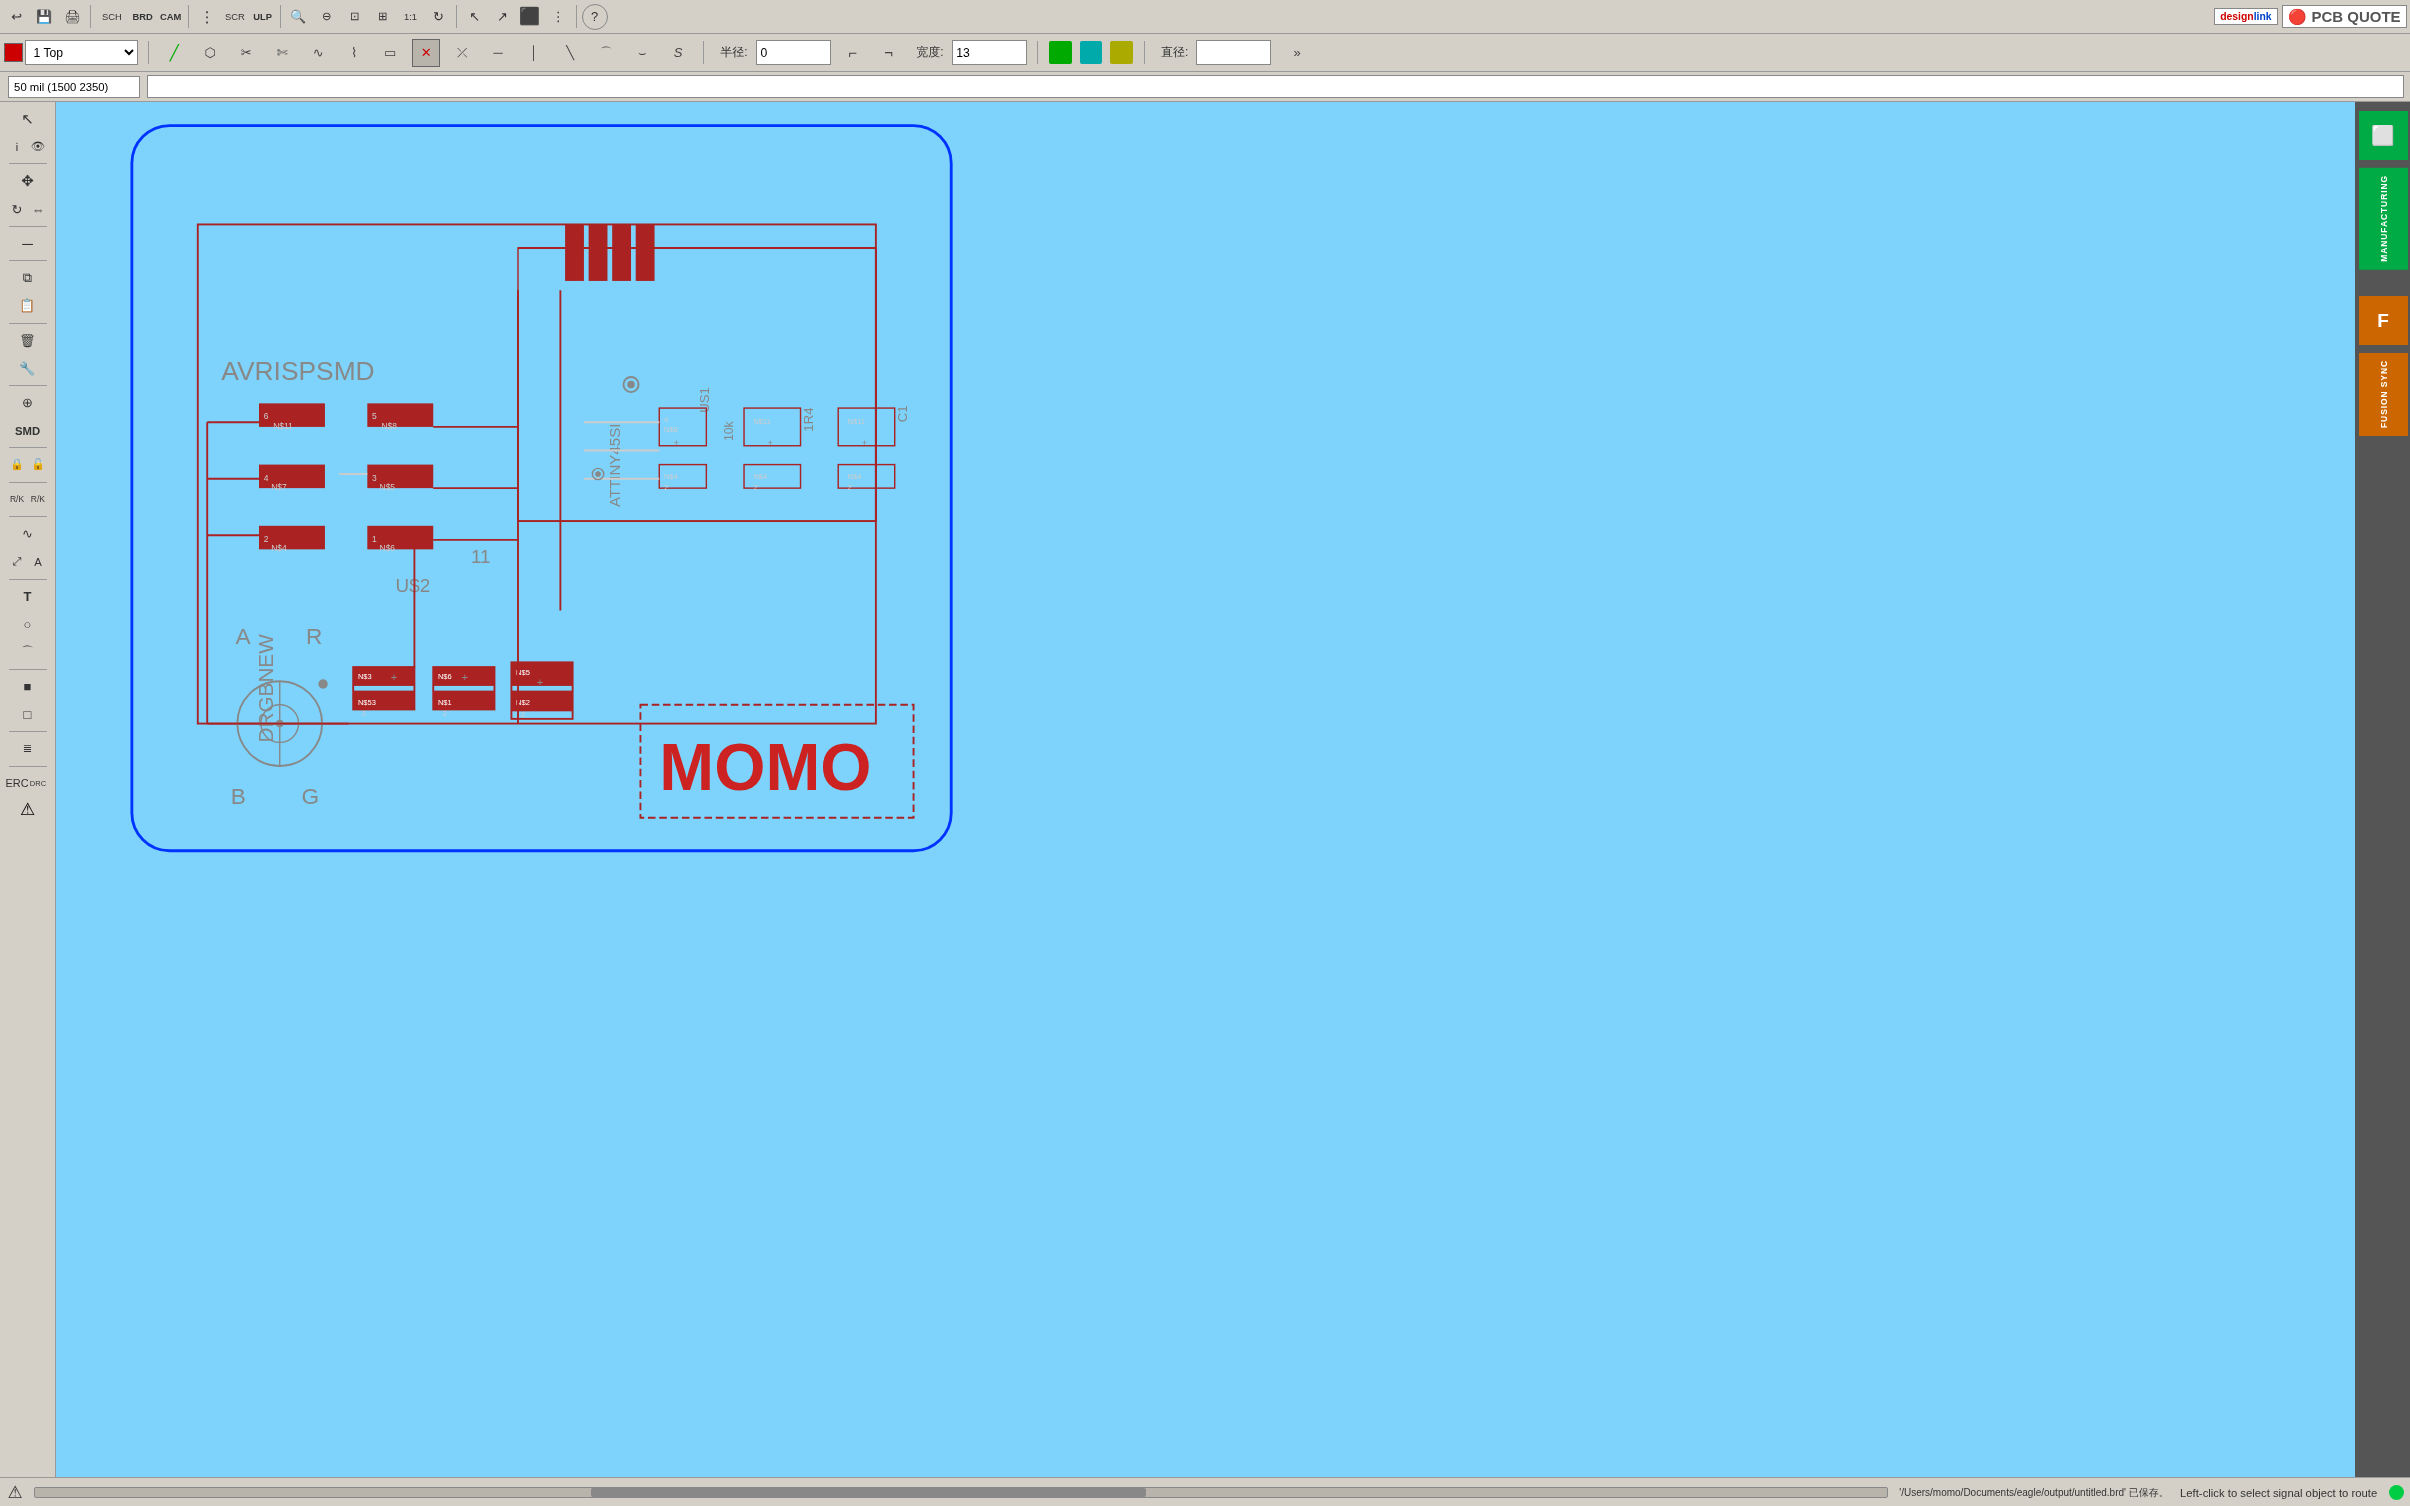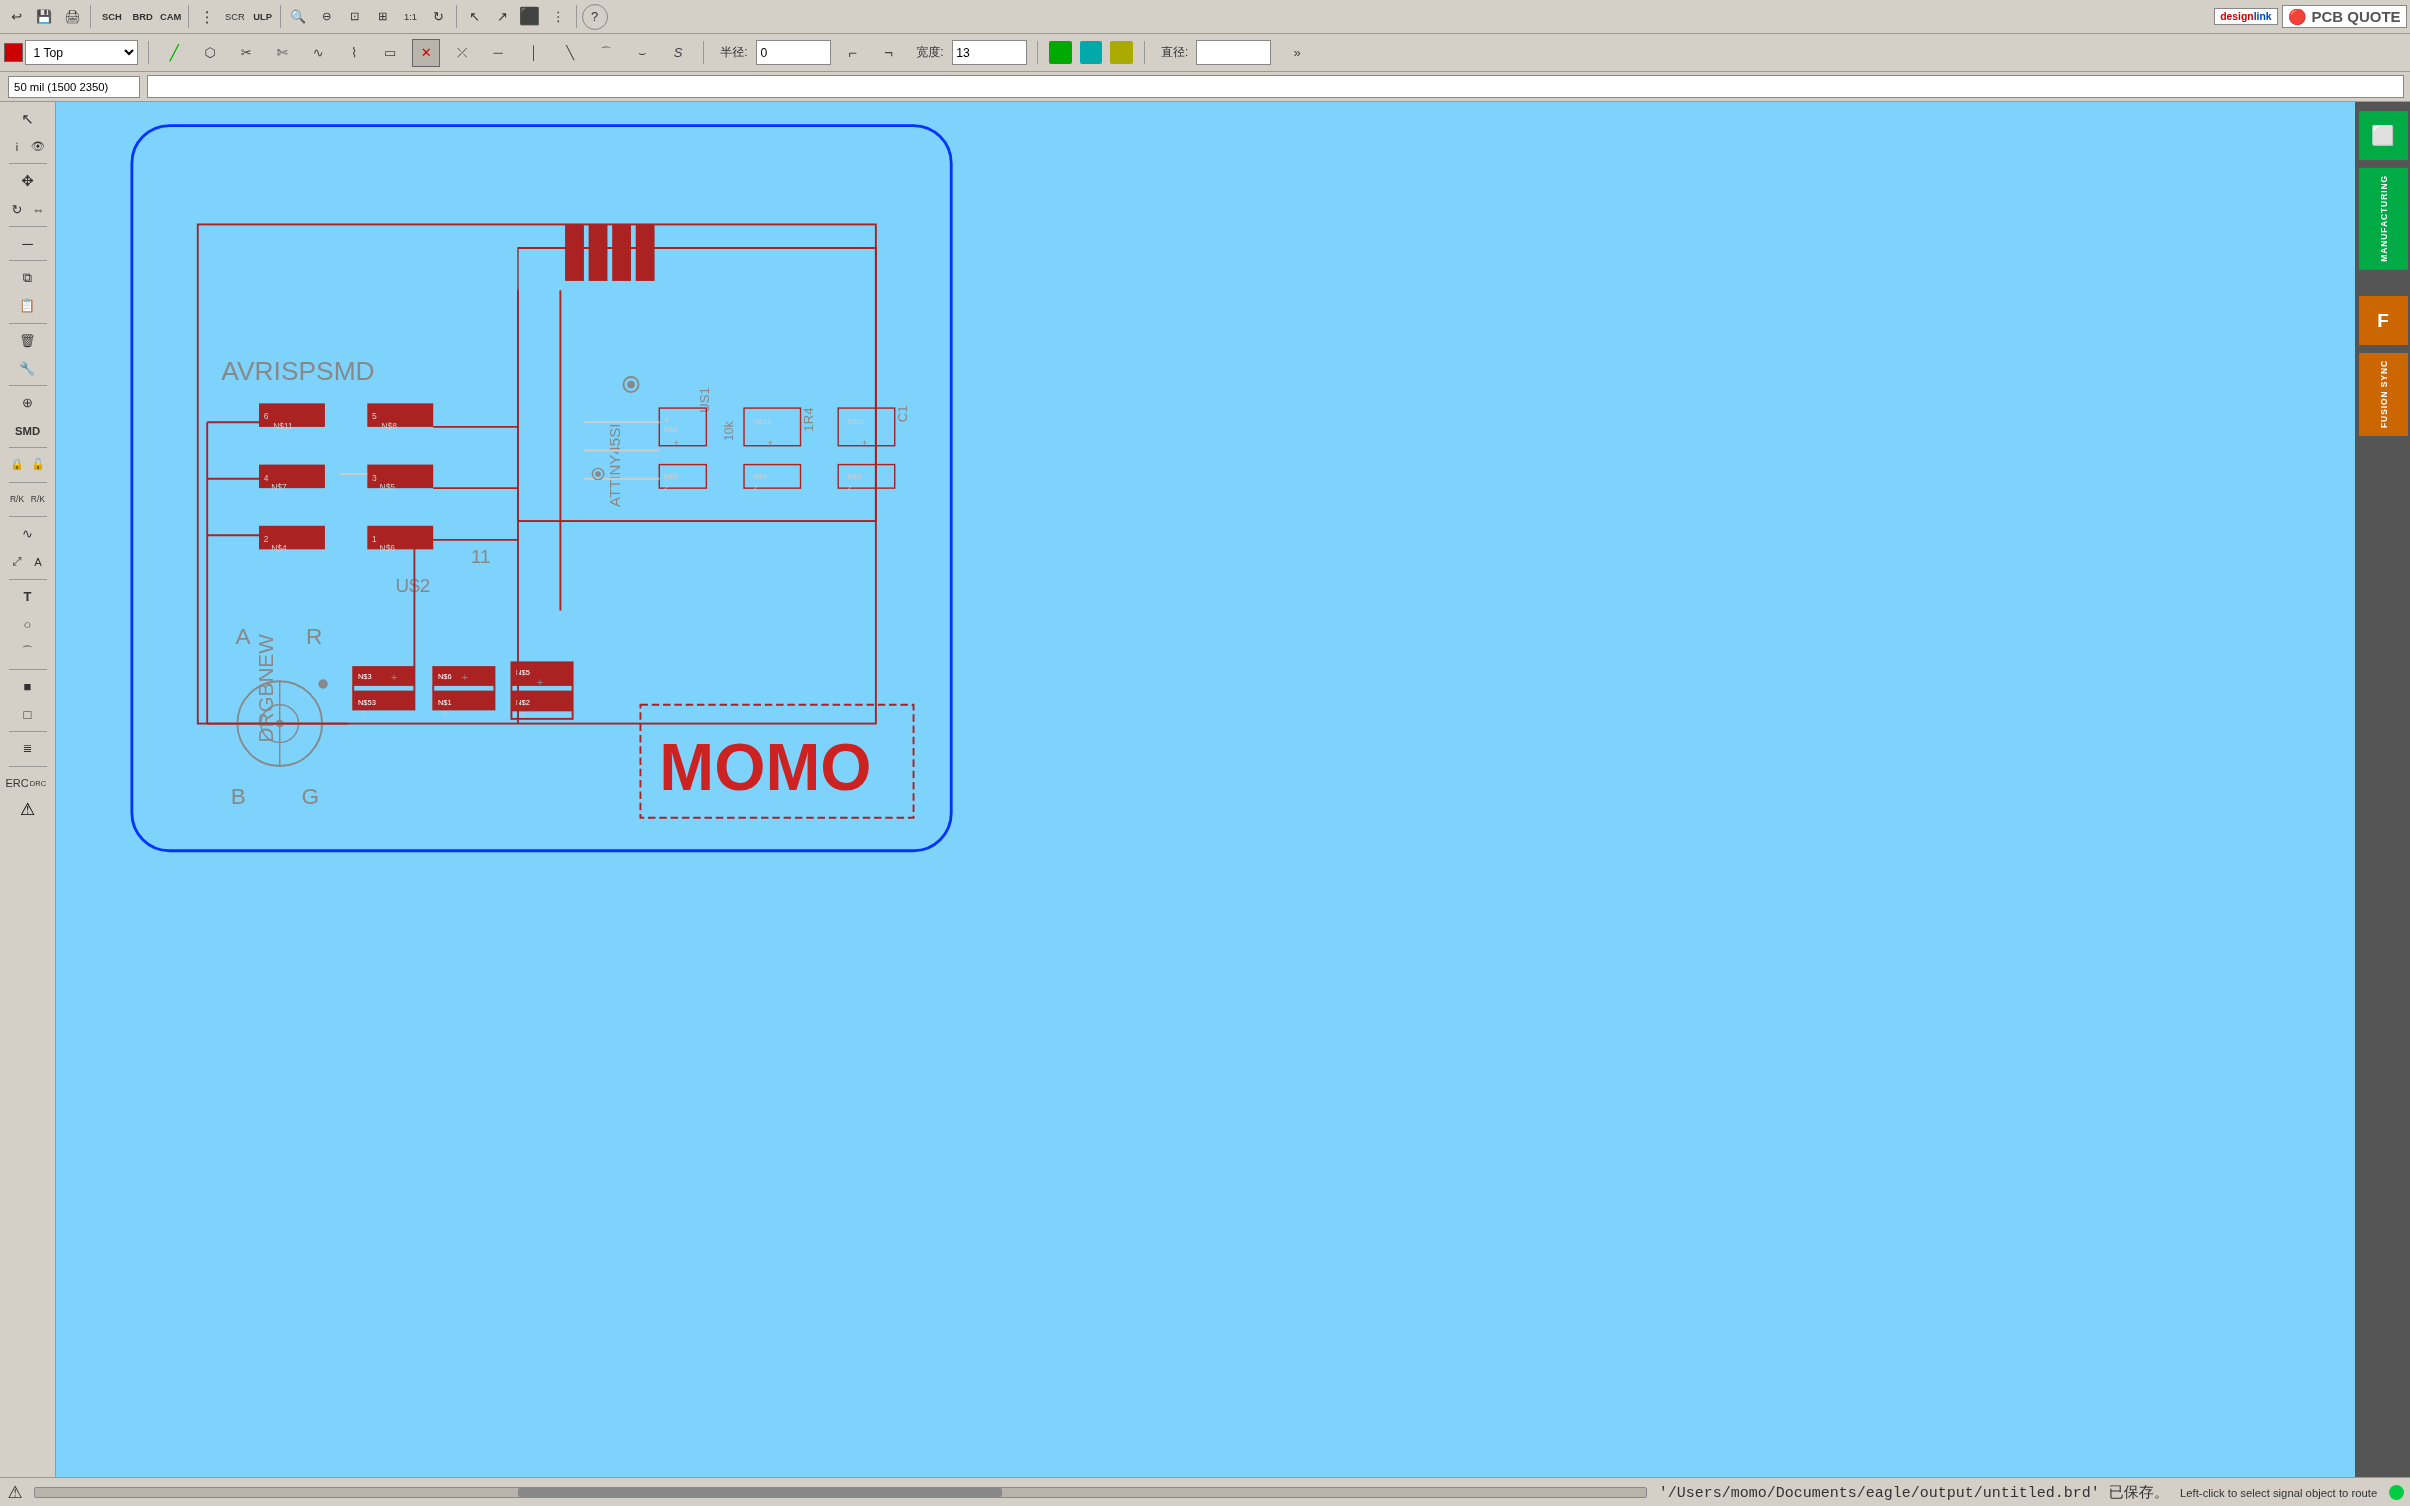--- a/index.html
+++ b/index.html
@@ -226,21 +226,21 @@
     }
   </style>
 </head>
 <body>
 
 <div id="top-toolbar">
   <button class="toolbar-btn">↩</button>
   <button class="toolbar-btn">💾</button>
   <button class="toolbar-btn">🖨</button>
   <div class="toolbar-separator"></div>
-  <button class="toolbar-btn" style="font-size:9.4px;font-weight:bold;width:32px;">SCH</button>
+  <button class="toolbar-btn" style="font-size:9.4px;font-weight:normal;width:32px;">SCH</button>
   <button class="toolbar-btn" style="font-size:9.4px;font-weight:bold;">BRD</button>
   <button class="toolbar-btn" style="font-size:9.4px;font-weight:bold;">CAM</button>
   <div class="toolbar-separator"></div>
   <button class="toolbar-btn" style="font-size:15px;">⋮</button>
   <button class="toolbar-btn" style="font-size:9.4px;font-weight:normal;">SCR</button>
   <button class="toolbar-btn" style="font-size:9.4px;font-weight:bold;">ULP</button>
   <div class="toolbar-separator"></div>
   <button class="toolbar-btn">🔍</button>
   <button class="toolbar-btn" style="font-size:11.3px;">⊖</button>
   <button class="toolbar-btn" style="font-size:11.3px;">⊡</button>
@@ -529,17 +529,17 @@
     <button class="right-panel-btn orange">FUSION SYNC</button>
   </div>
 
 </div>
 
 <div id="status-bar">
   <span style="font-size:17px;">⚠</span>
   <div class="scrollbar-area">
     <div class="scrollbar-thumb"></div>
   </div>
-  <span style="color:#333;font-size:15px;font-family:Liberation Mono, monospace;">'/Users/momo/Documents/eagle/output/untitled.brd' 已保存。</span>
+  <span style="color:#333;font-size:10px;">'/Users/momo/Documents/eagle/output/untitled.brd' 已保存。</span>
   <span style="color:#333;font-size:11.3px;">Left-click to select signal object to route</span>
   <div class="net-indicator"></div>
 </div>
 
 
 </body></html>

